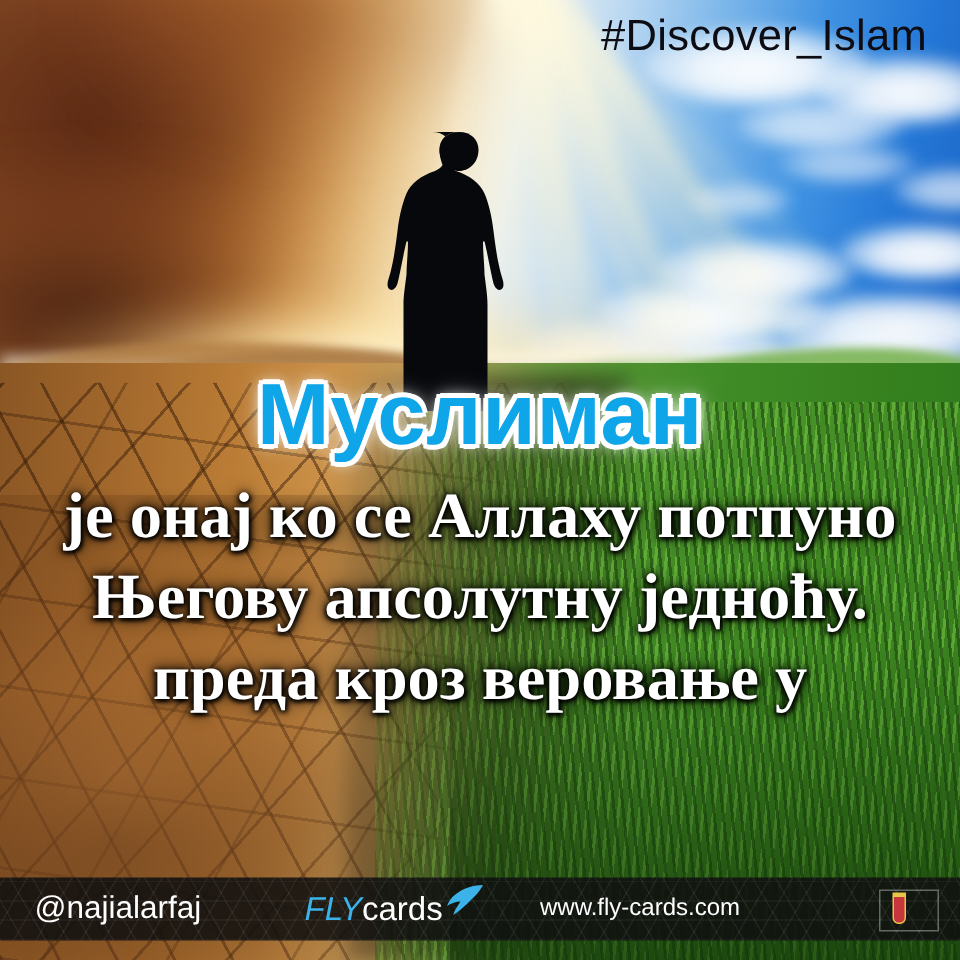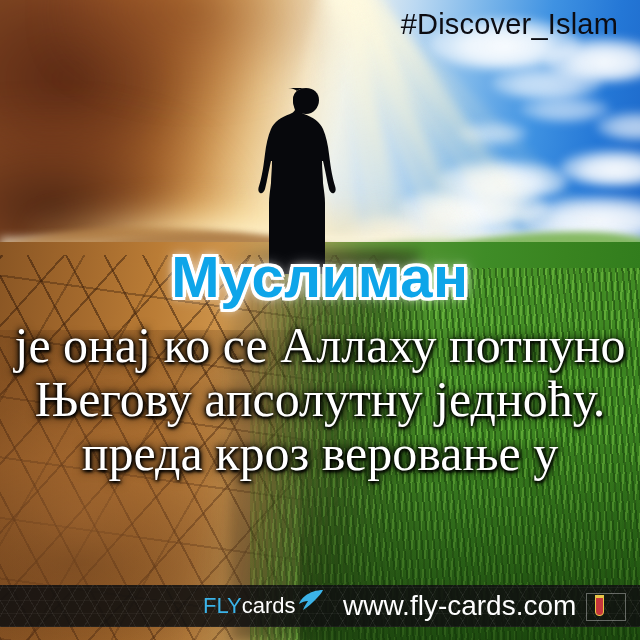--- a/index.html
+++ b/index.html
@@ -284,23 +284,24 @@
       0 0 9px rgba(255,255,255,.95),
       0 0 16px rgba(255,255,255,.7);
   }
 
   .body-lines {
     position: absolute;
     left: 0; top: 318px;
     width: 640px;
     text-align: center;
     font-family: "Liberation Serif", "DejaVu Serif", serif;
-    font-size: 50px;
+    font-size: 43px;
     color: #ffffff;
     line-height: 54px;
+    font-weight: bold;
   }
   .body-lines .ln {
     display: block;
     white-space: nowrap;
     text-shadow:
       0 0 6px rgba(0,0,0,.95),
       0 0 12px rgba(0,0,0,.85),
       1.5px 1.5px 3px rgba(0,0,0,.95),
       -1px 1px 3px rgba(0,0,0,.8);
   }
@@ -320,26 +321,26 @@
     color: #fff;
   }
   .footer .handle {
     position: absolute; left: 23px;
     font-size: 21px; color: #fff;
   }
   .footer .brand {
     position: absolute; left: 203px;
     font-size: 22px; display: flex; align-items: center; gap: 0;
   }
-  .brand .fly { color: #3bb3e8; }
+  .brand .fly { color: #3bb3e8; font-style: italic; }
   .brand .cards { color: #ffffff; }
   .bird { margin-left: 2px; margin-top: -7px; display: inline-block; }
   .footer .site {
-    position: absolute; left: 343px;
-    font-size: 28px; color: #fff;
+    position: absolute; left: 360px;
+    font-size: 16px; color: #fff;
   }
   .flag {
     position: absolute; right: 14px; top: 8px;
     width: 38px; height: 26px;
     border: 1px solid rgba(255,255,255,.35);
     overflow: hidden;
   }
   .flag .s { height: 33.333%; width: 100%; }
   .flag .s1 { background: #c6363c; }
   .flag .s2 { background: #0c4076; }
@@ -454,20 +455,21 @@
 
   <div class="headline">Муслиман</div>
 
   <div class="body-lines">
     <span class="ln">је онај ко се Аллаху потпуно</span>
     <span class="ln">Његову апсолутну једноћу.</span>
     <span class="ln">преда кроз веровање у</span>
   </div>
 
   <div class="footer">
+    <span class="handle">@najialarfaj</span>
 
     <span class="brand">
       <span class="fly">FLY</span>
         <span class="cards">cards</span>
       <span class="bird">
         <svg width="26" height="22" viewBox="0 0 26 22" xmlns="http://www.w3.org/2000/svg">
           <path fill="#3bb3e8" d="M25 1 C19 1 12 3 7 7 C4 9 2 12 1 15 C4 13 7 12 10 12 C8 15 6 18 5 21 C10 18 15 13 19 9 C22 6 24 3 25 1 Z"></path>
         </svg>
       </span>
     </span>

